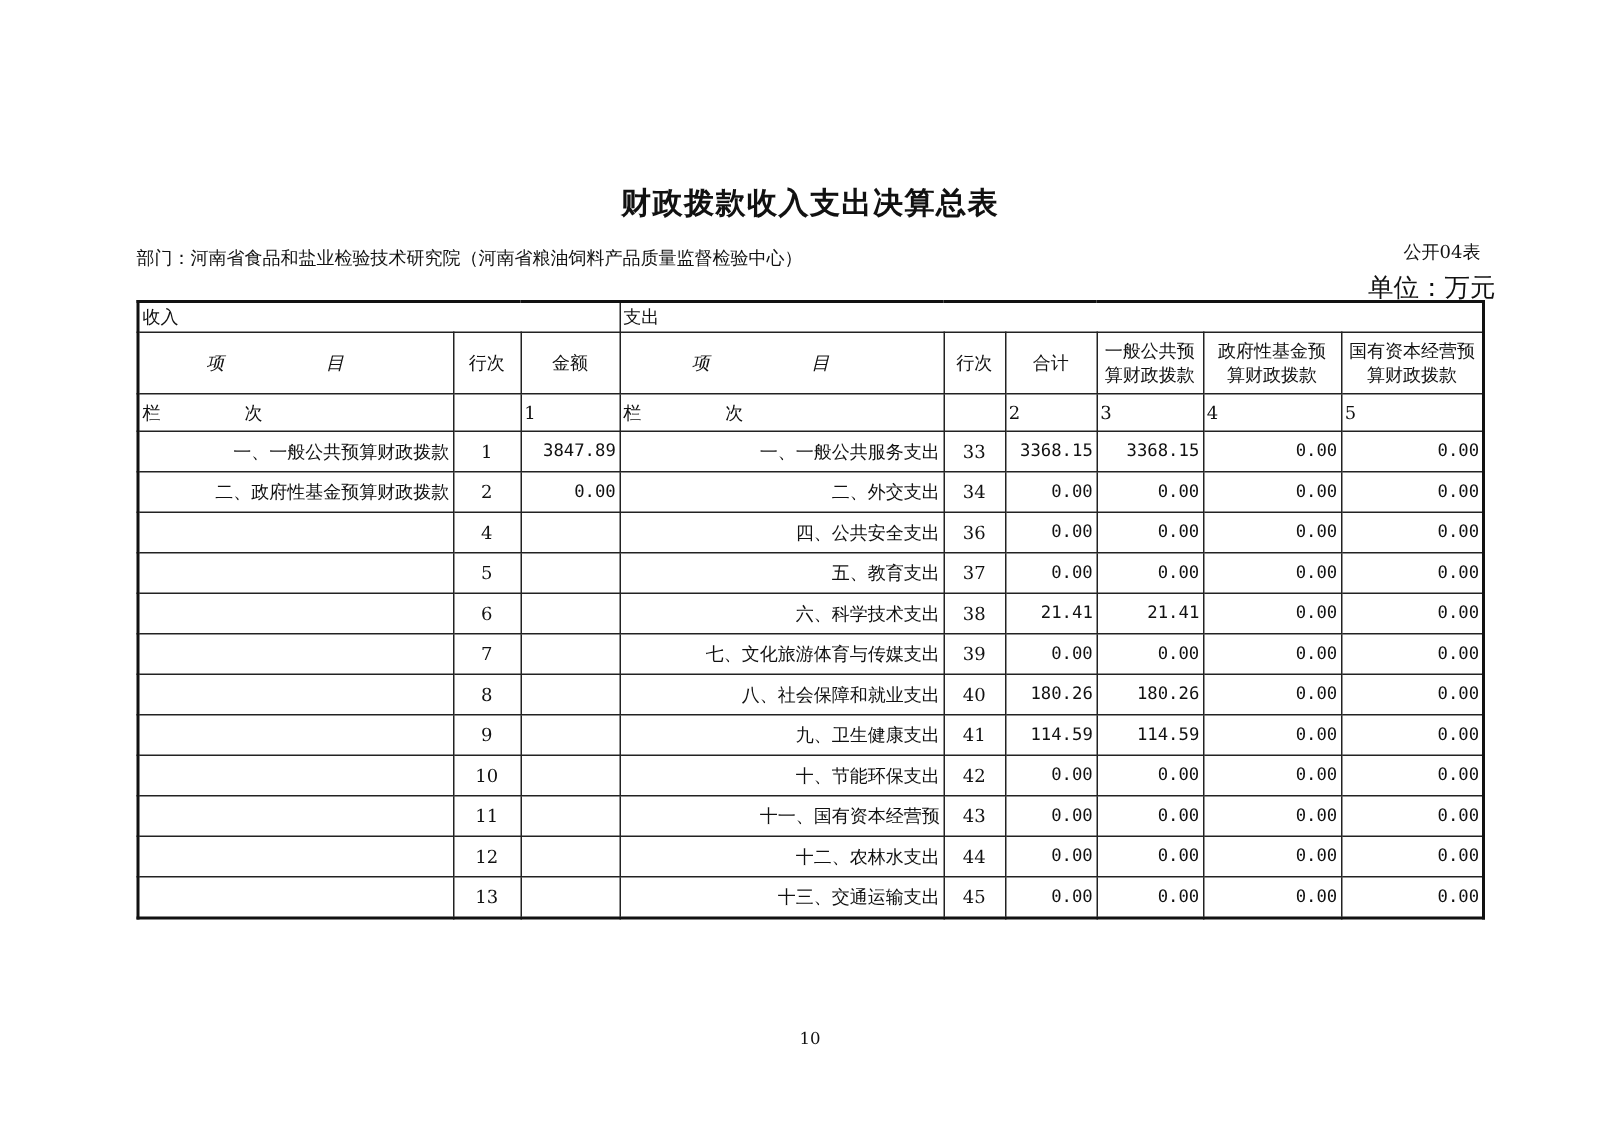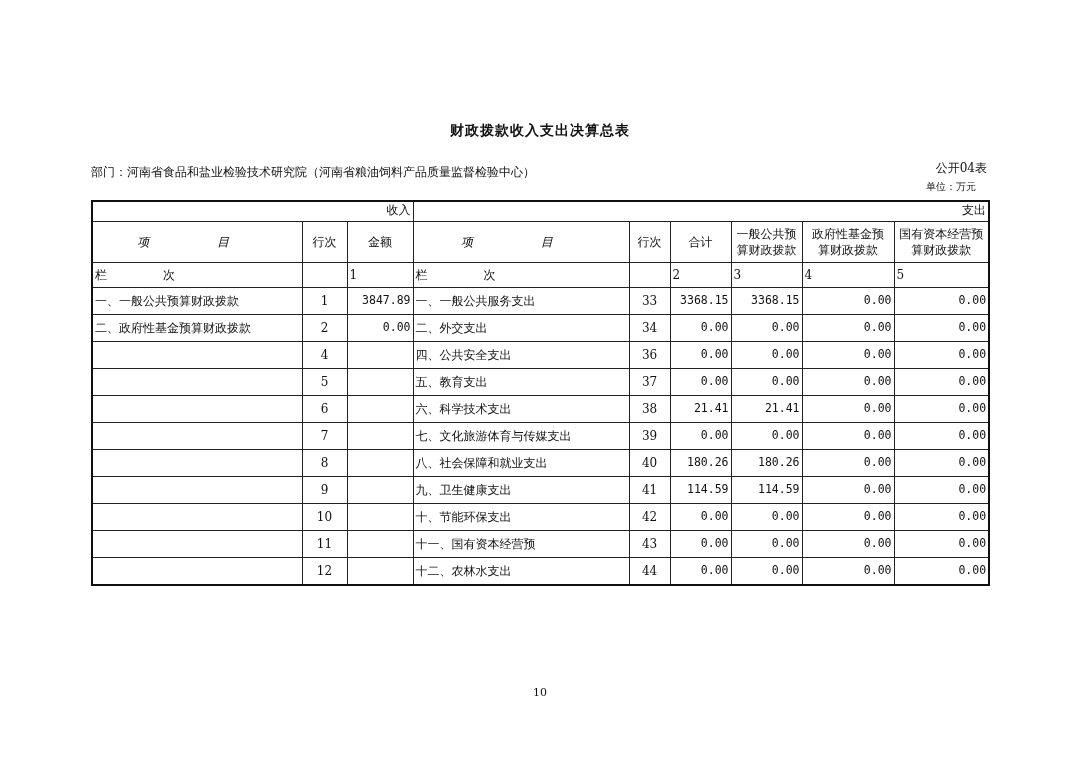--- a/index.html
+++ b/index.html
@@ -2,40 +2,40 @@
 <html><head>
 <meta charset="utf-8">
 <style>
   html, body { margin: 0; padding: 0; background: #ffffff; }
   body {
     width: 1080px; height: 763px; position: relative; overflow: hidden;
     font-family: "DejaVu Serif", "Liberation Serif", serif; color: #111;
   }
   .title {
     position: absolute; left: 0; width: 1080px; top: 122px; text-align: center;
-    font-size: 14px; font-weight: bold; letter-spacing: 1px;
+    font-size: 20px; font-weight: bold; letter-spacing: 1px;
   }
   .form-no { position: absolute; right: 93px; top: 160px; font-size: 12px; }
   .dept { position: absolute; left: 91px; top: 164px; font-size: 12px; }
-  .unit { position: absolute; right: 104px; top: 180px; font-size: 10px; text-align: center; }
+  .unit { position: absolute; right: 83px; top: 180px; font-size: 17px; text-align: center; }
   table.main {
     position: absolute; left: 91px; top: 200px; width: 897px;
     border-collapse: collapse; table-layout: fixed;
     border: 2px solid #111; font-size: 12px;
   }
   table.main td {
     border: 1px solid #222; padding: 0 2px; height: 26px; overflow: hidden;
     white-space: nowrap; line-height: 1.35;
   }
-  table.main tr.h1 td { height: 19px; text-align: right; font-family: Liberation Mono, monospace; }
+  table.main tr.h1 td { height: 19px; text-align: left; }
   table.main tr.h2 td { height: 40px; text-align: center; }
   table.main tr.h3 td { height: 24px; text-align: left; }
   td.c { text-align: center; }
   td.r { text-align: right; font-family: "DejaVu Sans Mono", "Liberation Mono", monospace; font-size: 11.5px; padding-right: 1px; }
-  td.l { text-align: left; margin-top: 12px; }
+  td.l { text-align: right; margin-top: 12px; }
   .wide { letter-spacing: 28px; font-style: italic; }
   .wide2 { letter-spacing: 22px; }
   .page-no { position: absolute; left: 0; width: 1080px; top: 686px; text-align: center; font-size: 11px; }
 </style>
 </head>
 <body>
 
 <div class="title">财政拨款收入支出决算总表</div>
 <div class="form-no">公开04表</div>
 <div class="dept">部门：河南省食品和盐业检验技术研究院（河南省粮油饲料产品质量监督检验中心）</div>
@@ -205,16 +205,27 @@
         <td class="l"></td>
         <td class="c">12</td>
         <td class="r"></td>
         <td class="l">十二、农林水支出</td>
         <td class="c">44</td>
         <td class="r">0.00</td>
         <td class="r">0.00</td>
         <td class="r">0.00</td>
         <td class="r">0.00</td>
       </tr>
+      <tr>
+        <td class="l"></td>
+        <td class="c">13</td>
+        <td class="r"></td>
+        <td class="l">十三、交通运输支出</td>
+        <td class="c">45</td>
+        <td class="r">0.00</td>
+        <td class="r">0.00</td>
+        <td class="r">0.00</td>
+        <td class="r">0.00</td>
+      </tr>
     </tbody>
 </table>
 
 <div class="page-no">10</div>
 
 </body></html>

